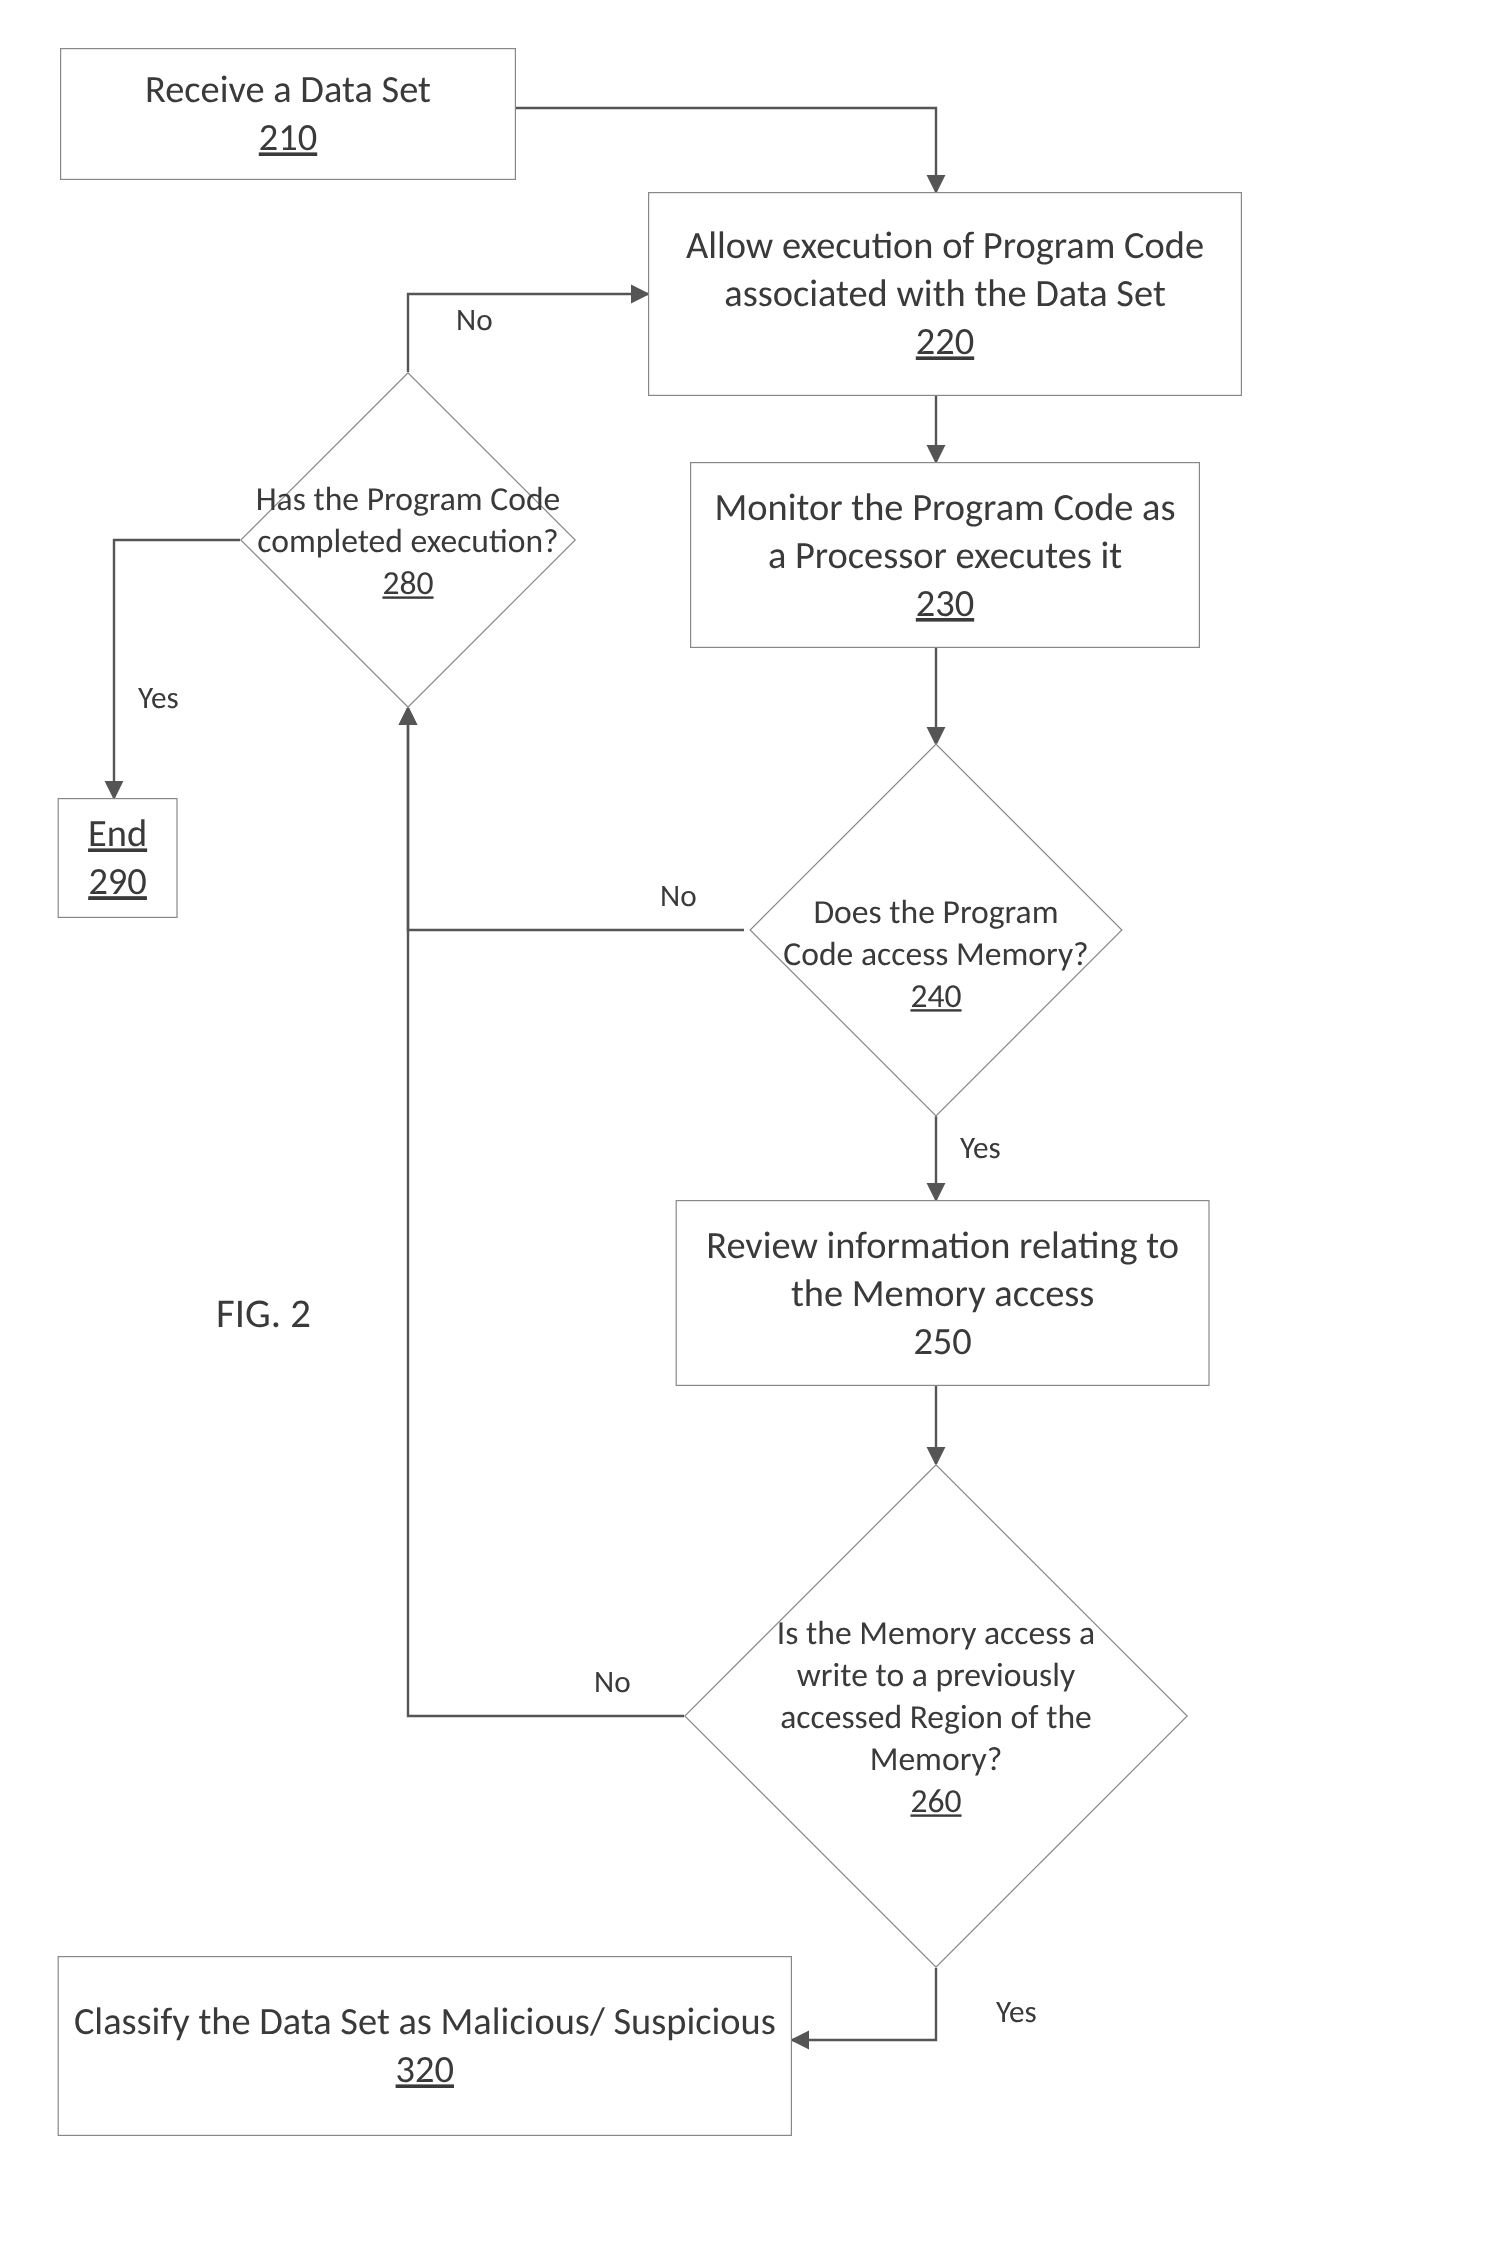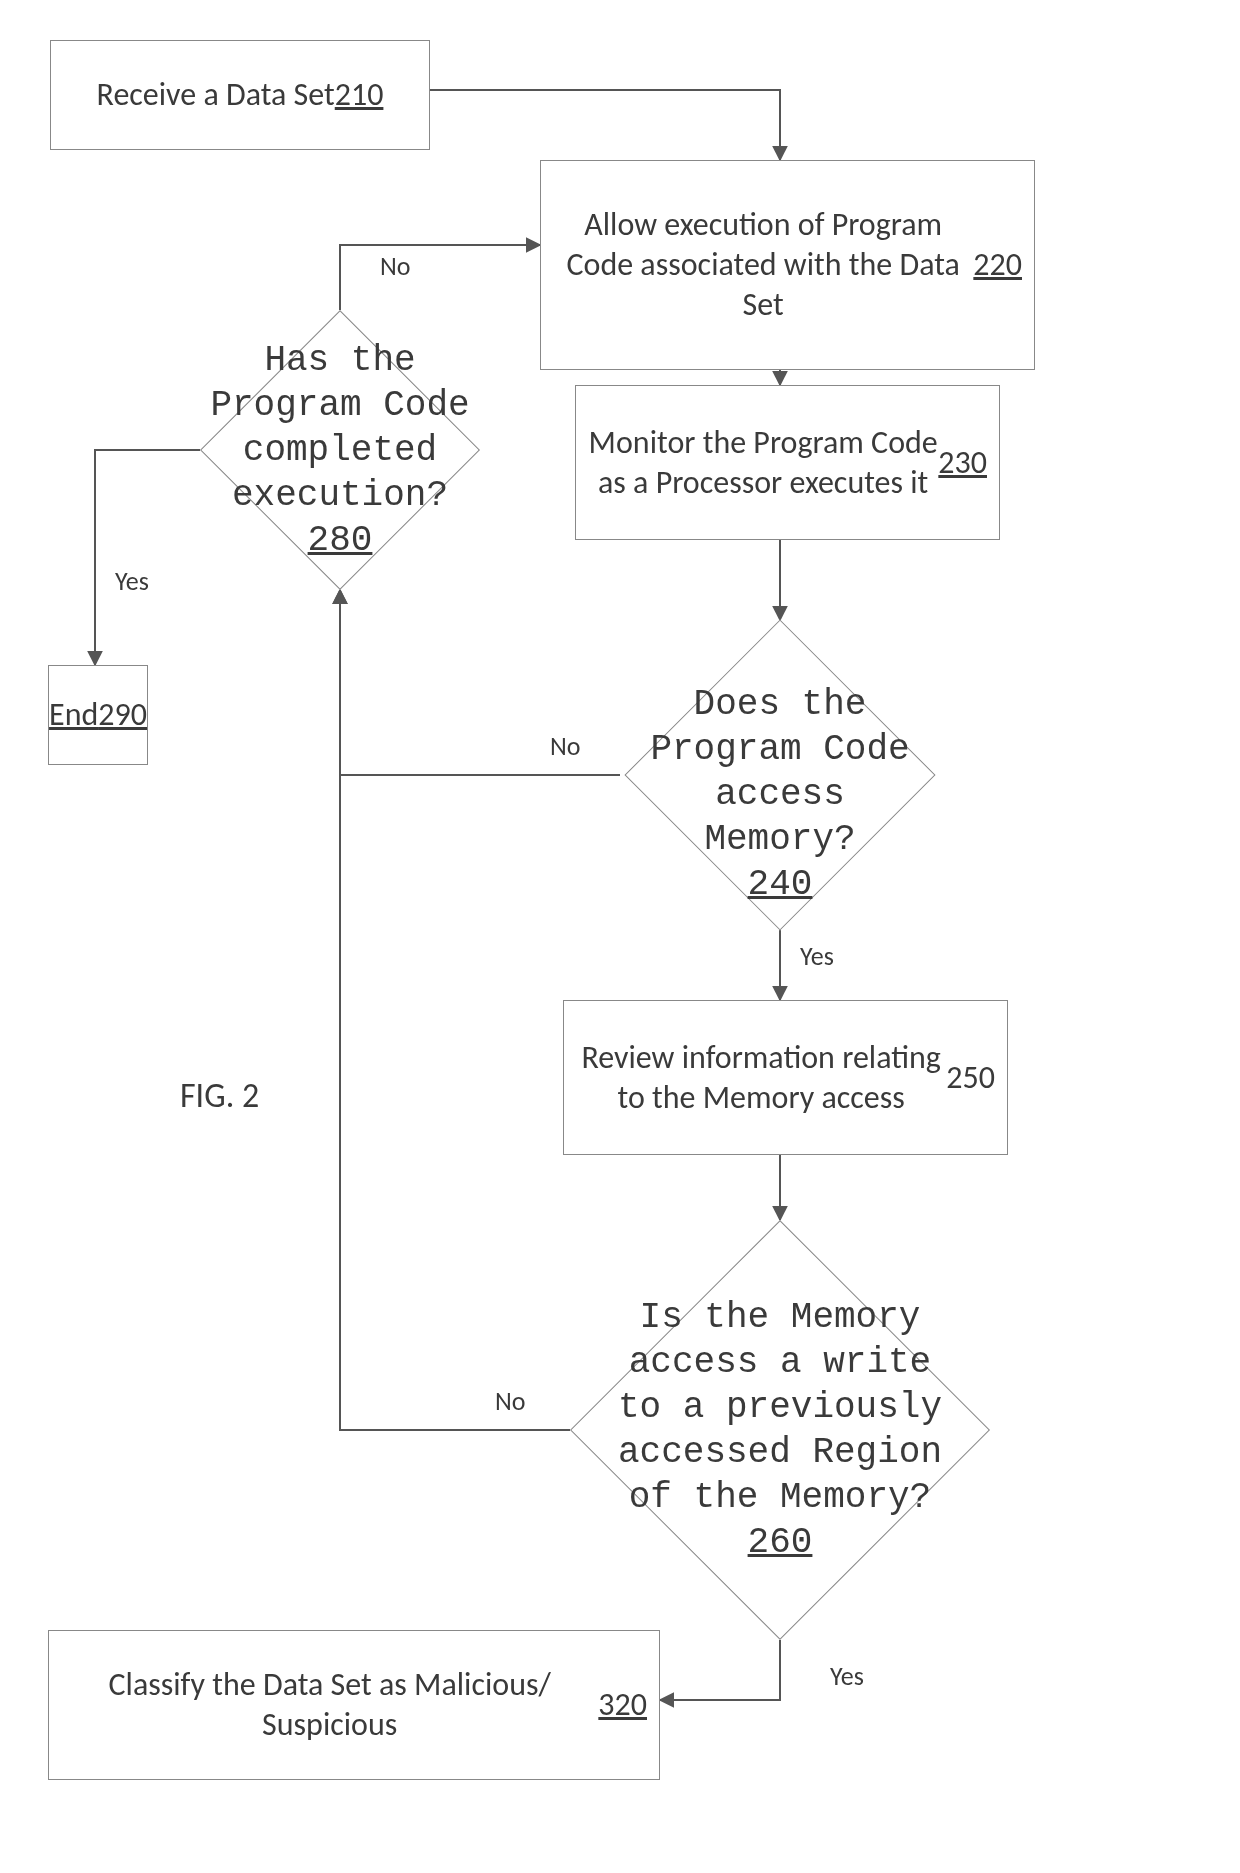--- a/index.html
+++ b/index.html
@@ -12,21 +12,21 @@
     font-family: "Calibri", "Segoe UI", Arial, sans-serif;
     position: relative;
     color: #3a3a3a;
   }
   .box {
     position: absolute;
     border: 1.5px solid #888;
     background: #fff;
     text-align: center;
     display: flex;
-    flex-direction: row;
+    flex-direction: column;
     justify-content: center;
     align-items: center;
     line-height: 1.25;
     padding: 8px 12px;
   }
   .diamond-wrap {
     position: absolute;
   }
   .diamond-shape {
     position: absolute;
@@ -47,21 +47,21 @@
   }
   .num { text-decoration: underline; }
   .lbl {
     position: absolute;
     font-size: 26px;
   }
   .fig {
     position: absolute;
     font-size: 34px;
   }
-  .f30 { font-size: 36px; font-family: Liberation Mono, monospace; }
+  .f30 { font-size: 28px; }
   .f32 { font-size: 32px; }
   svg.edges {
     position: absolute;
     left: 0; top: 0;
     width: 1240px; height: 1873px;
     pointer-events: none;
   }
 </style>
 </head>
 <body>
@@ -94,21 +94,21 @@
 
     <polyline points="200,450 95,450 95,665" marker-end="url(#ah)"></polyline>
   </g>
 </svg>
 
 <div class="box f32" style="left:50px; top:40px; width:380px; height:110px;">
   <div>Receive a Data Set</div>
   <div class="num">210</div>
 </div>
 
-<div class="box f32" style="left:540px; top:160px; width:495px; height:210px;">
+<div class="box f32" style="left:540px; top:160px; width:495px; height:170px;">
   <div>Allow execution of Program Code associated with the Data Set</div>
   <div class="num">220</div>
 </div>
 
 <div class="box f32" style="left:575px; top:385px; width:425px; height:155px;">
   <div>Monitor the Program Code as a Processor executes it</div>
   <div class="num">230</div>
 </div>
 
 <div class="diamond-wrap" style="left:200px; top:310px; width:280px; height:280px;">

